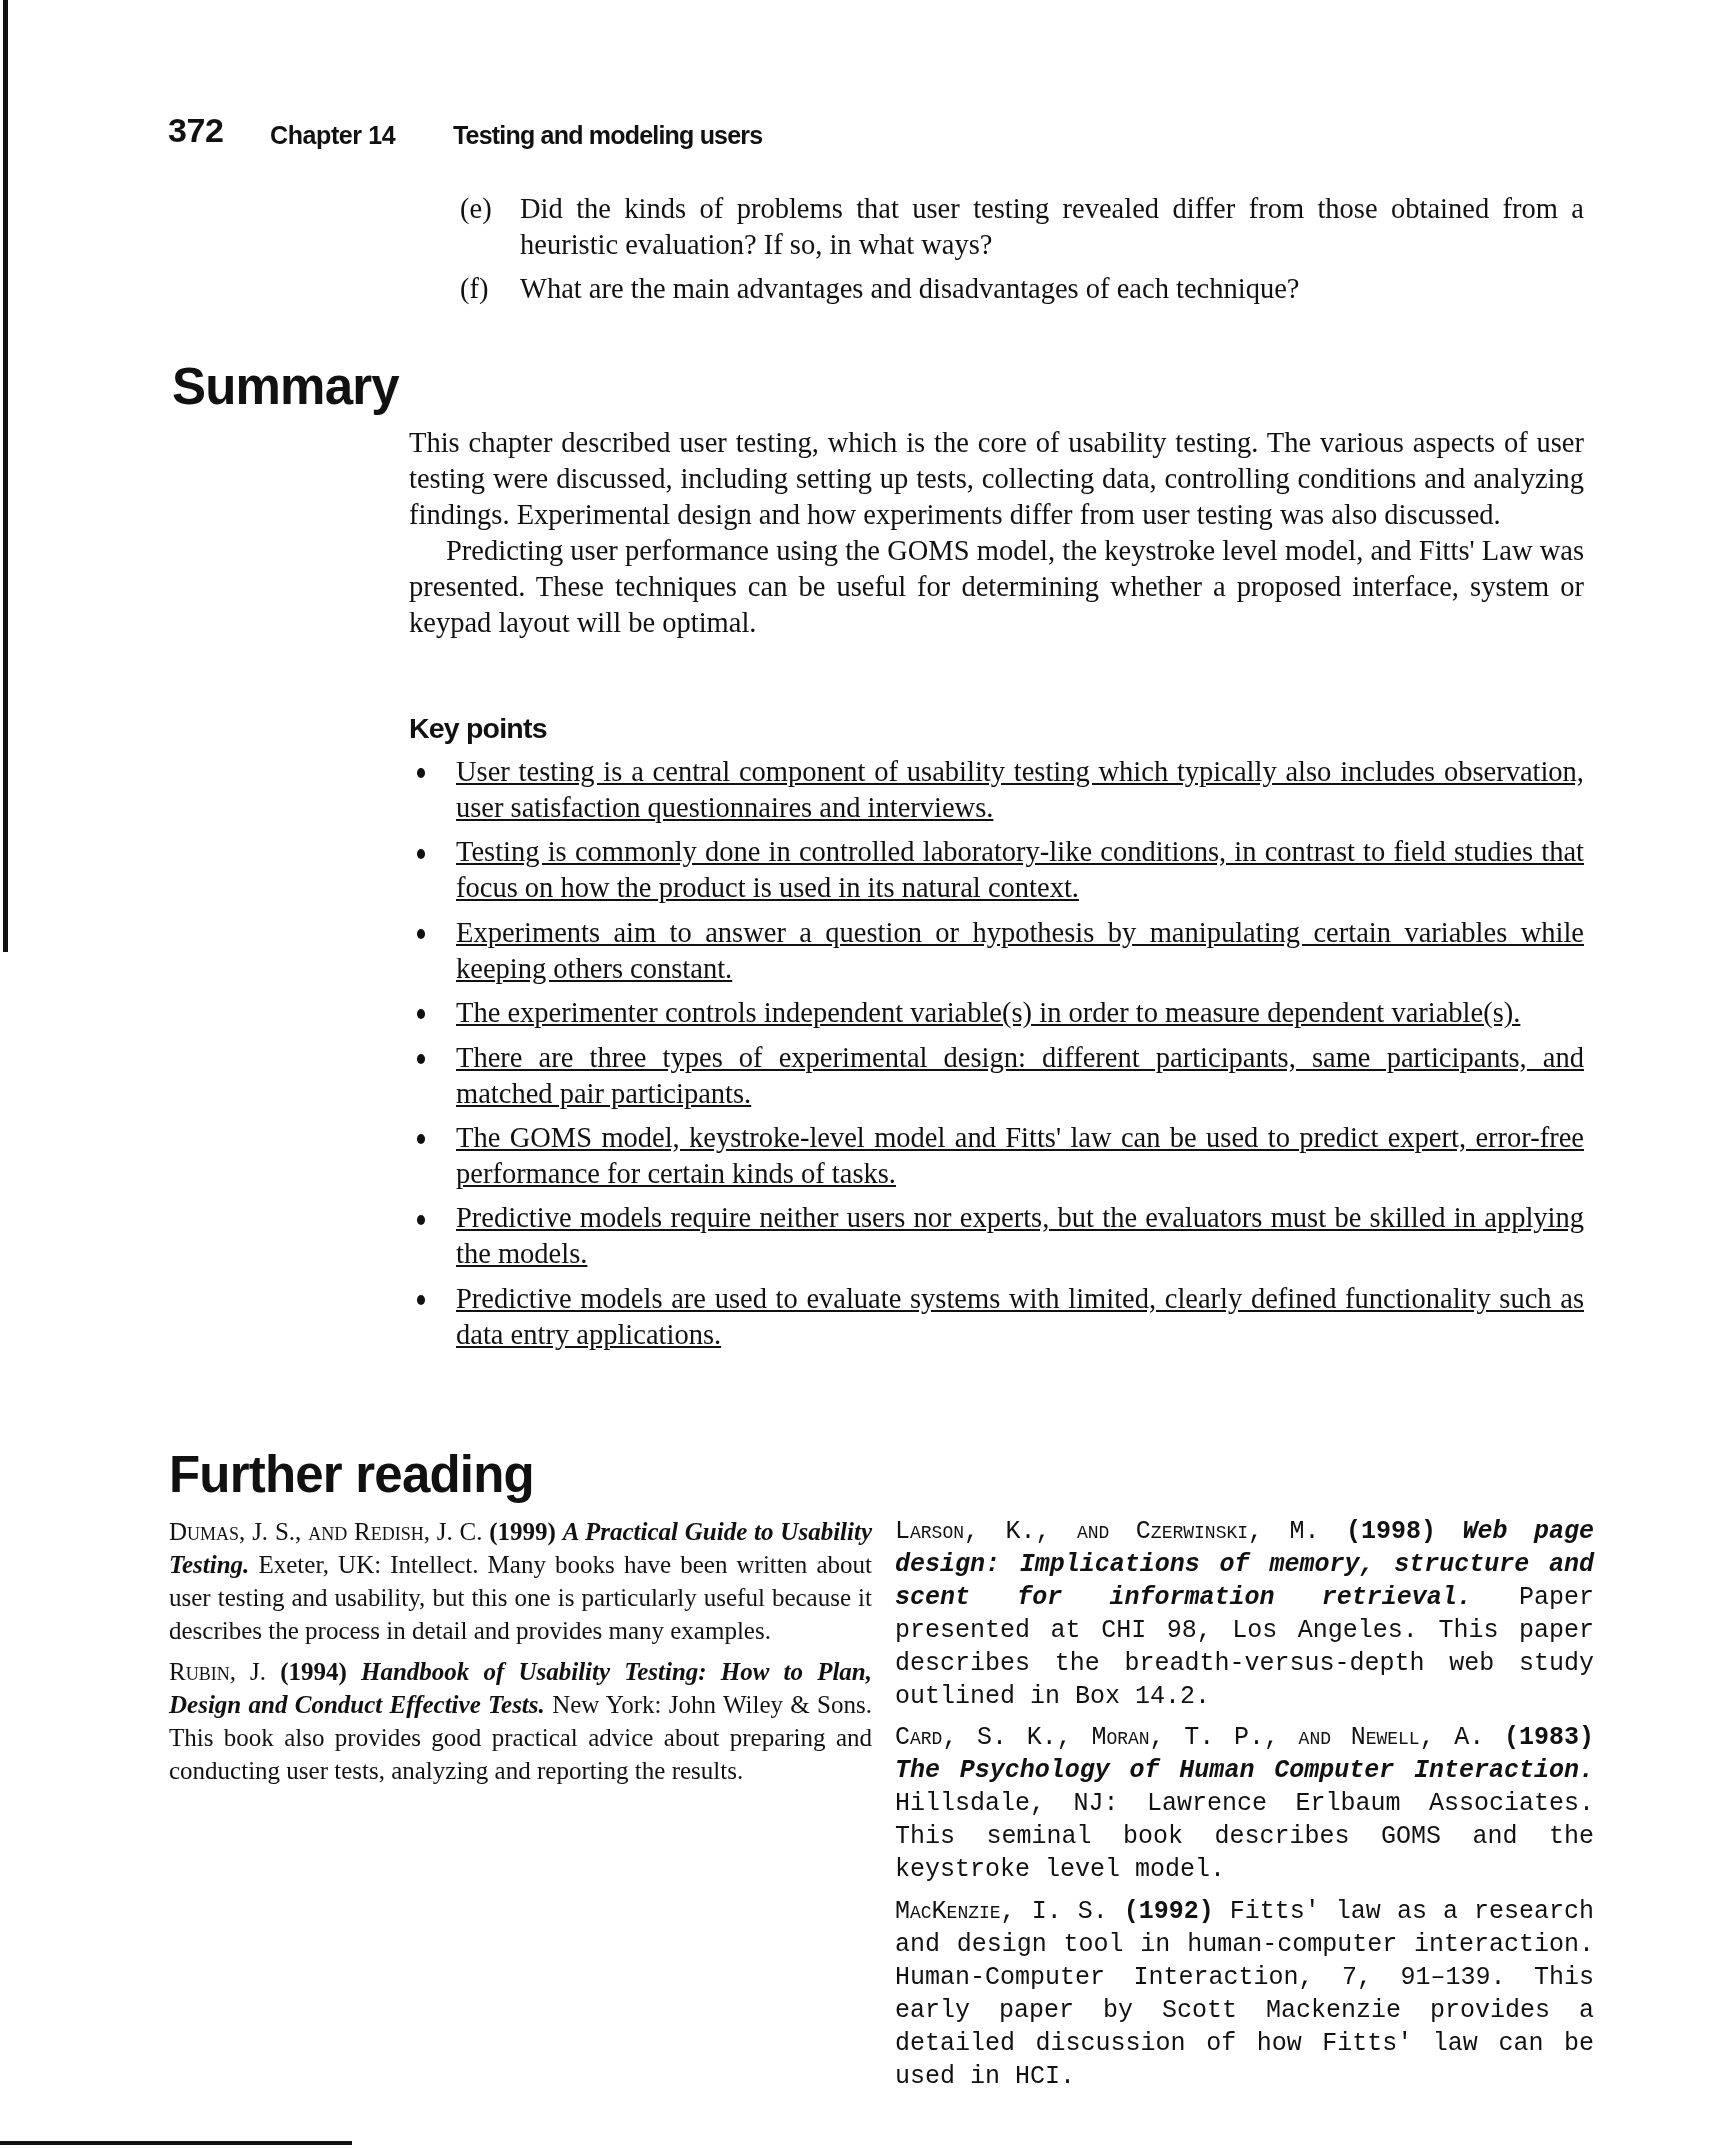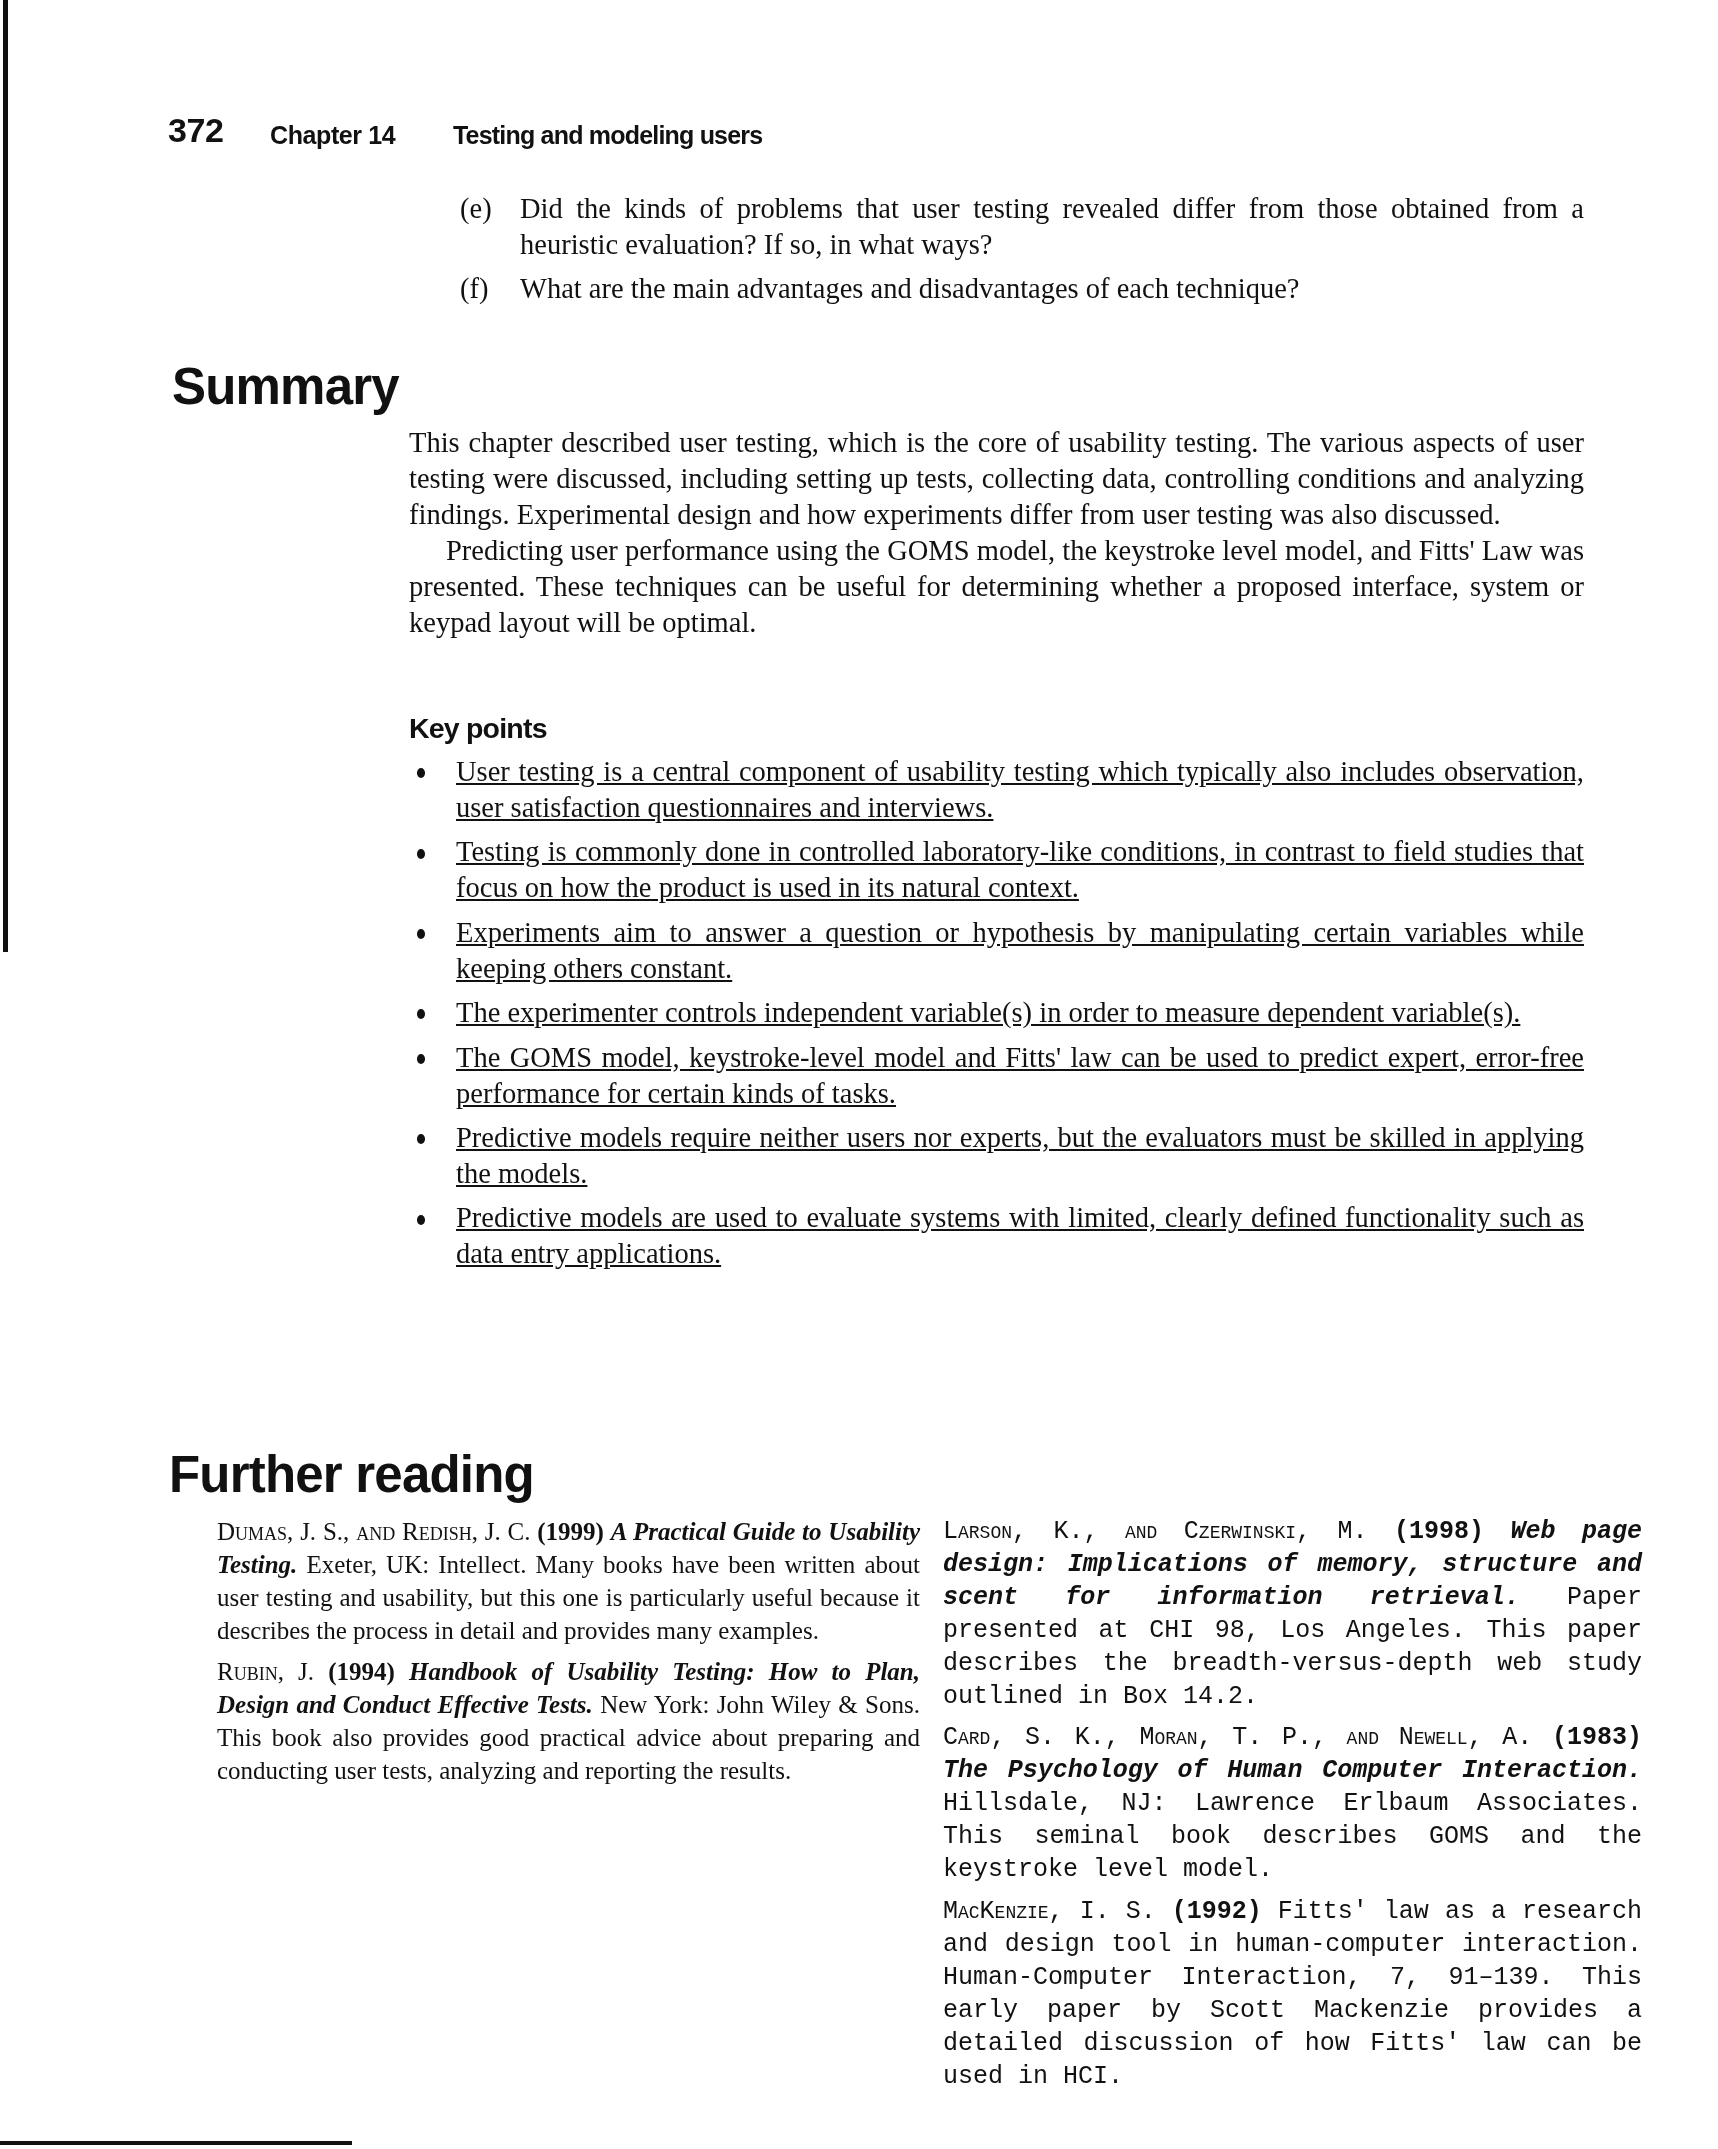--- a/index.html
+++ b/index.html
@@ -44,21 +44,21 @@
     position: absolute; left: 409px; top: 712px; margin: 0;
     font-family: "Liberation Sans", "DejaVu Sans", sans-serif; font-weight: bold;
     font-size: 28.5px; letter-spacing: -0.8px;
   }
   .keypoints { position: absolute; left: 409px; top: 754px; width: 1175px; margin: 0; padding: 0; list-style: none; }
   .keypoints li { position: relative; padding-left: 47px; margin-bottom: 8.4px; text-decoration: underline; }
   .keypoints li .bullet {
     position: absolute; left: 7.6px; top: 14.3px; width: 8.4px; height: 10px; border-radius: 50%; background: #111;
   }
 
-  .ref-col { position: absolute; top: 1515px; font-size: 25px; line-height: 33px; text-align: justify; margin-left: 48px; }
+  .ref-col { position: absolute; top: 1515px; font-size: 25px; line-height: 33px; text-align: justify; }
   .ref-col.left { left: 169px; width: 703px; }
   .ref-col.right { left: 895px; width: 699px; font-family: Liberation Mono, monospace; }
   .ref { margin: 0 0 8.4px 0; }
   .ref .authors { font-variant: small-caps; }
   .ref .year { font-weight: bold; }
   .ref .title { font-style: italic; font-weight: bold; }
 </style>
 </head>
 <body>
 
@@ -88,20 +88,21 @@
   <p class="indent">Predicting user performance using the GOMS model, the keystroke level model, and Fitts' Law was presented. These techniques can be useful for determining whether a proposed interface, system or keypad layout will be optimal.</p>
 </div>
 
 <h3 class="keypoints-heading">Key points</h3>
 
 <ul class="keypoints body-text">
   <li><span class="bullet"></span><span>User testing is a central component of usability testing which typically also includes observation, user satisfaction questionnaires and interviews.</span></li>
   <li><span class="bullet"></span><span>Testing is commonly done in controlled laboratory-like conditions, in contrast to field studies that focus on how the product is used in its natural context.</span></li>
   <li><span class="bullet"></span><span>Experiments aim to answer a question or hypothesis by manipulating certain variables while keeping others constant.</span></li>
   <li><span class="bullet"></span><span>The experimenter controls independent variable(s) in order to measure dependent variable(s).</span></li>
+  <li><span class="bullet"></span><span>There are three types of experimental design: different participants, same participants, and matched pair participants.</span></li>
   <li><span class="bullet"></span><span>The GOMS model, keystroke-level model and Fitts' law can be used to predict expert, error-free performance for certain kinds of tasks.</span></li>
   <li><span class="bullet"></span><span>Predictive models require neither users nor experts, but the evaluators must be skilled in applying the models.</span></li>
   <li><span class="bullet"></span><span>Predictive models are used to evaluate systems with limited, clearly defined functionality such as data entry applications.</span></li>
 </ul>
 
 <h2 class="section-heading further-heading">Further reading</h2>
 
 <div class="ref-col left">
   <p class="ref">
     <span class="authors">Dumas, J. S., and Redish, J. C.</span>

